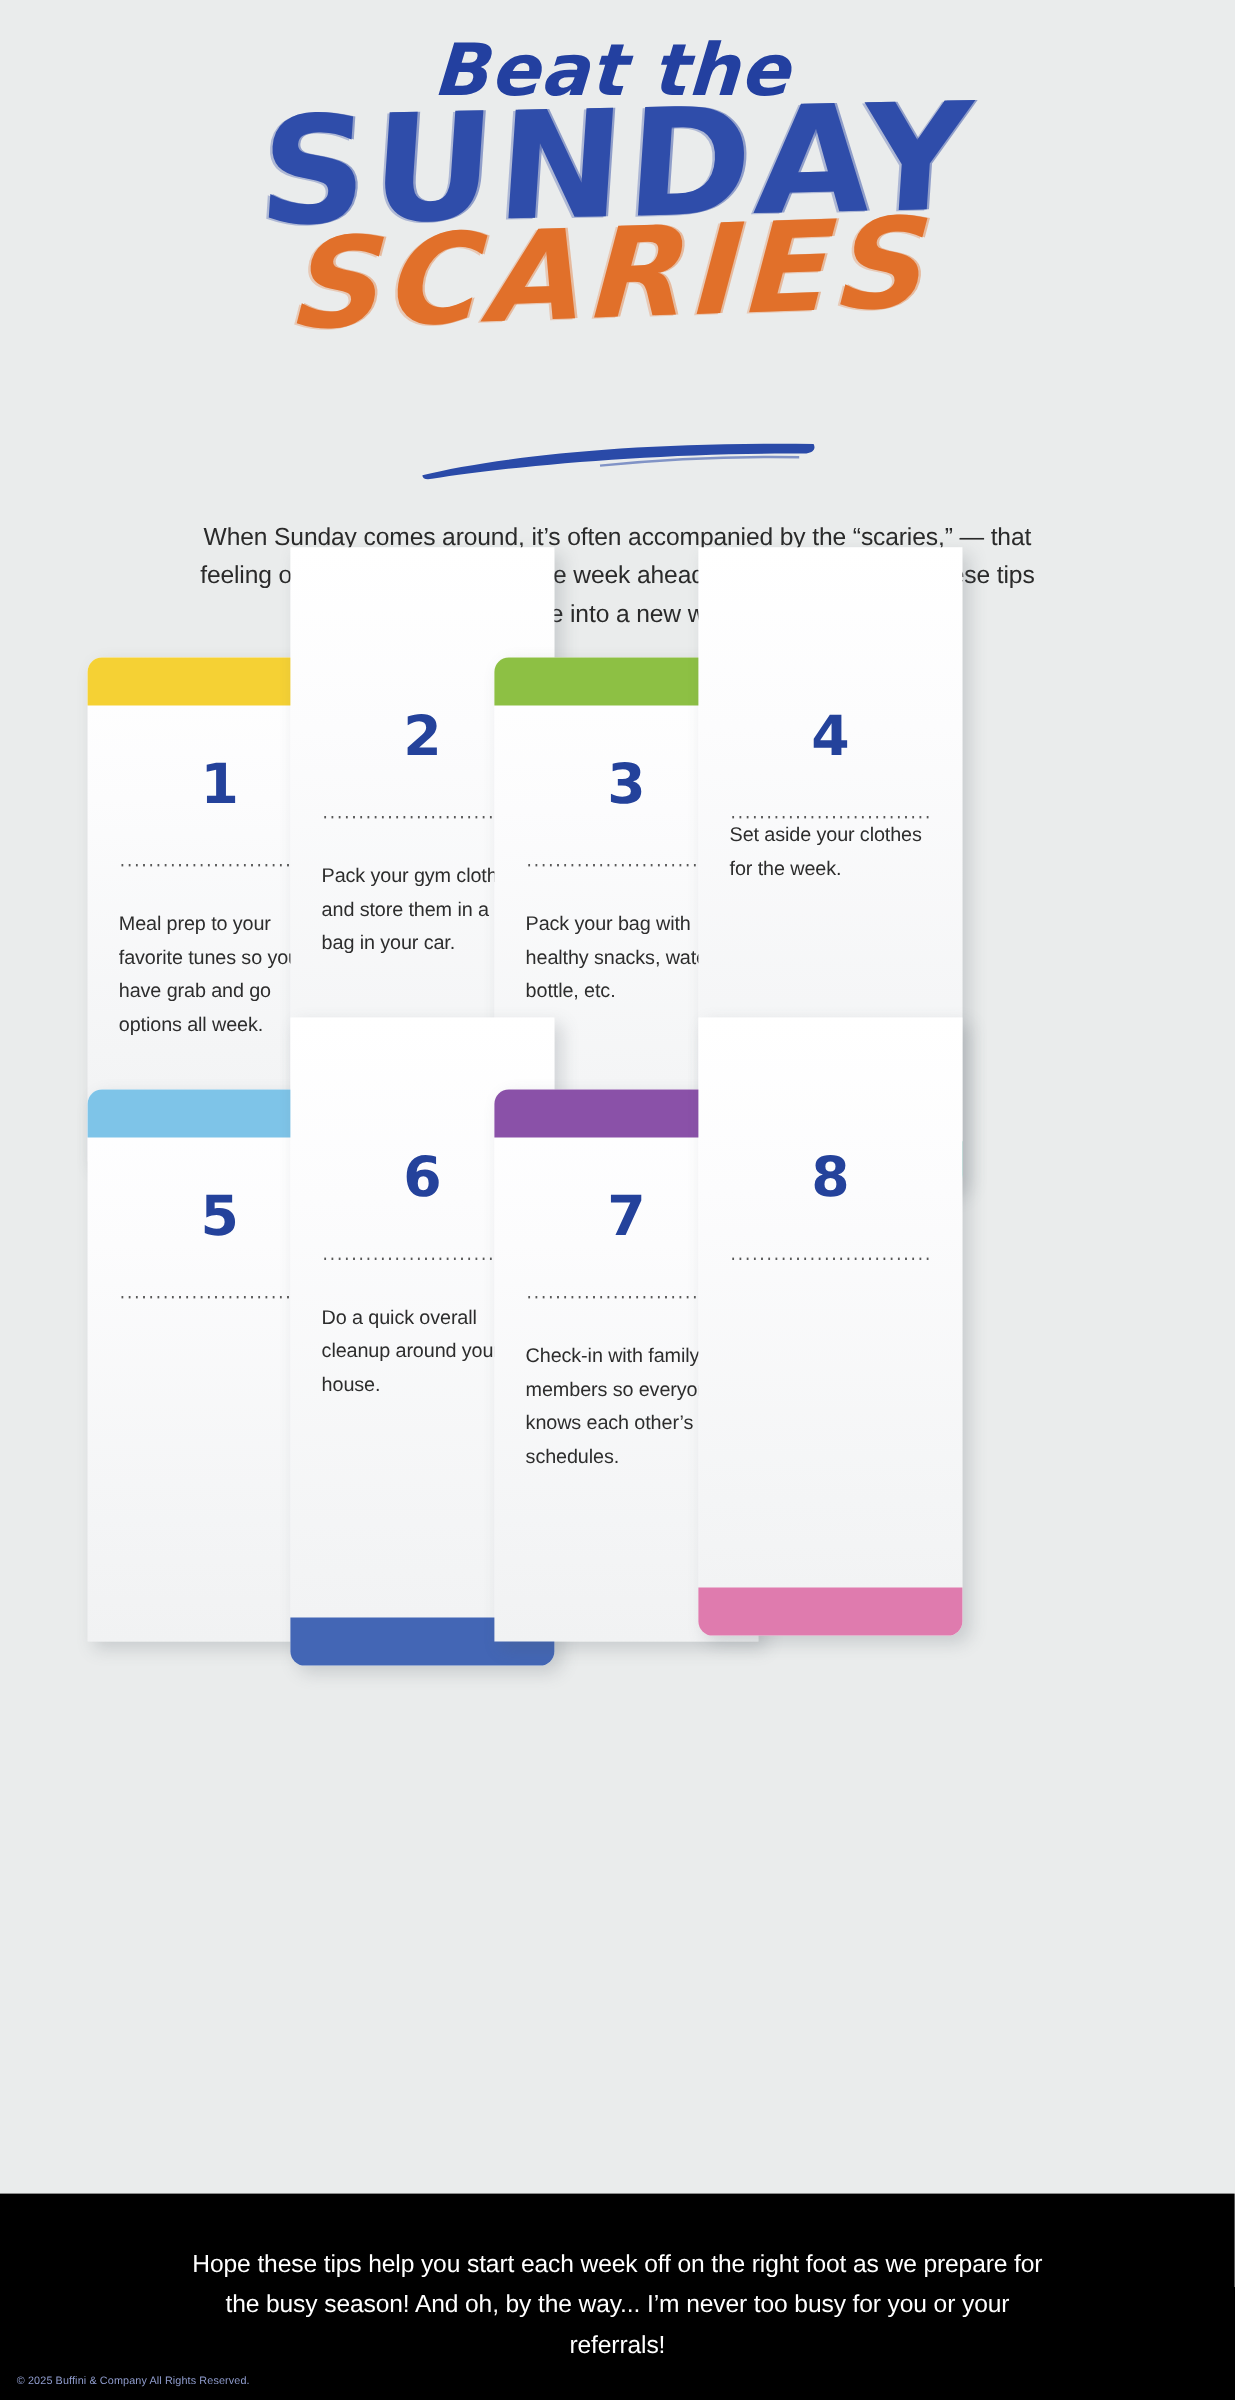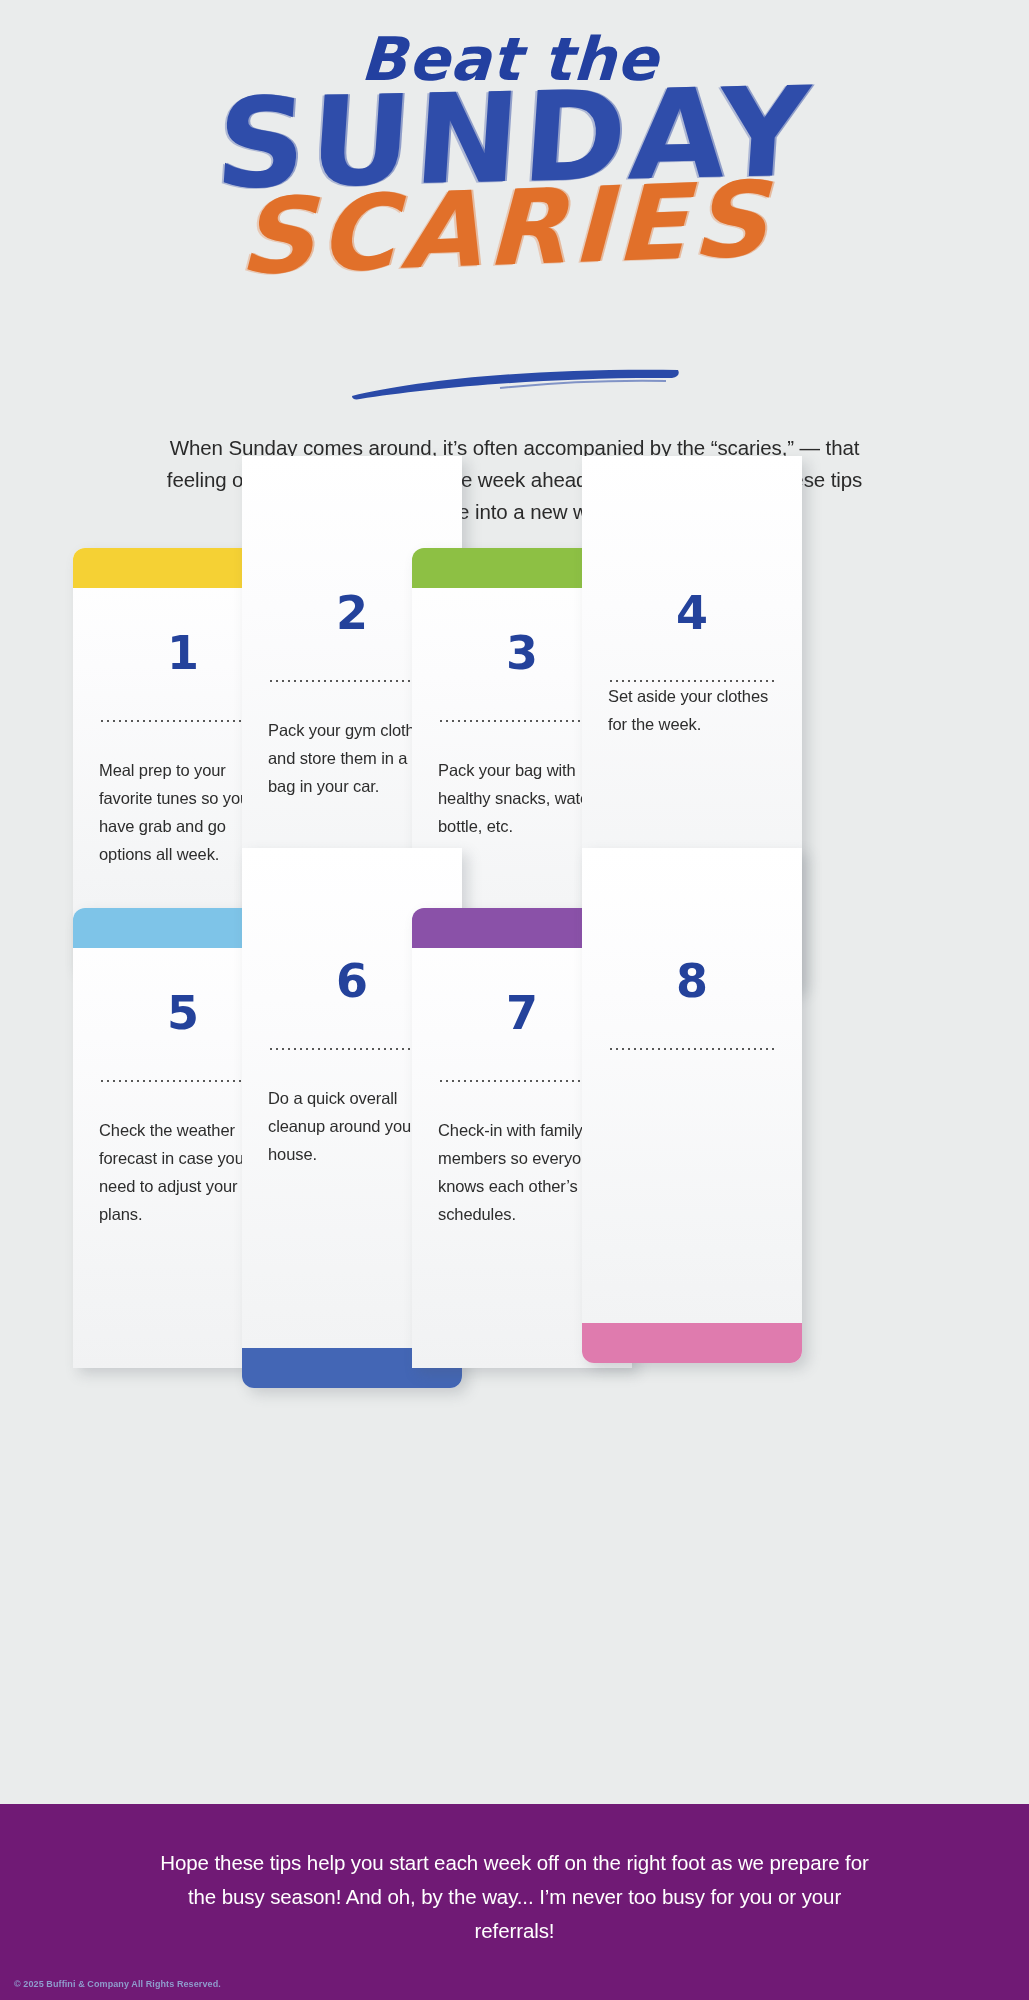--- a/index.html
+++ b/index.html
@@ -145,22 +145,22 @@
     padding: 0 26px;
     letter-spacing: -.1px;
   }
 
   
   .footer {
     position: absolute;
     left: 0;
     bottom: 0;
     width: 1029px;
-    height: 196px;
-    background: #701a75;
+    height: 172px;
+    background: #000000;
     margin-top: 28px;
   }
   .footer-text {
     position: absolute;
     top: 42px;
     left: 50%;
     transform: translateX(-50%);
     width: 720px;
     text-align: center;
     color: #ffffff;
@@ -168,21 +168,20 @@
     line-height: 34px;
     letter-spacing: -.1px;
   }
   .footer-copy {
     position: absolute;
     left: 14px;
     bottom: 11px;
     font-size: 9px;
     color: #8f9ccd;
     letter-spacing: .1px;
-    font-weight: bold;
   }
 </style>
 </head>
 <body>
 
 <div class="page">
 
   <div class="hero">
     <div class="hero-beat">Beat the</div>
     <div class="hero-sunday">SUNDAY</div>
@@ -222,21 +221,20 @@
       <div class="card-num" style="margin-top:134px">4</div>
       <div class="dots" style="margin-top:44px"></div>
       <div class="card-text" style="">Set aside your clothes for the week.</div>
       <div class="bar bot" style="background:#4cb5a0; position:absolute; bottom:0;"></div>
     </div>
 
     <div class="card top" style="left:73px; top:360px; height:460px;">
       <div class="bar top" style="background:#7ec4e8"></div>
       <div class="card-num" style="margin-top:42px">5</div>
       <div class="dots" style="margin-top:44px"></div>
-      <div class="card-text" style="margin-top:34px">Check the weather forecast in case you need to adjust your plans.</div>
     </div>
 
     <div class="card bottom" style="left:242px; top:300px; height:540px;">
       <div class="card-num" style="margin-top:110px">6</div>
       <div class="dots" style="margin-top:44px"></div>
       <div class="card-text" style="margin-top:34px">Do a quick overall cleanup around your house.</div>
       <div class="bar bot" style="background:#4366b5; position:absolute; bottom:0;"></div>
     </div>
 
     <div class="card top" style="left:412px; top:360px; height:460px;">

